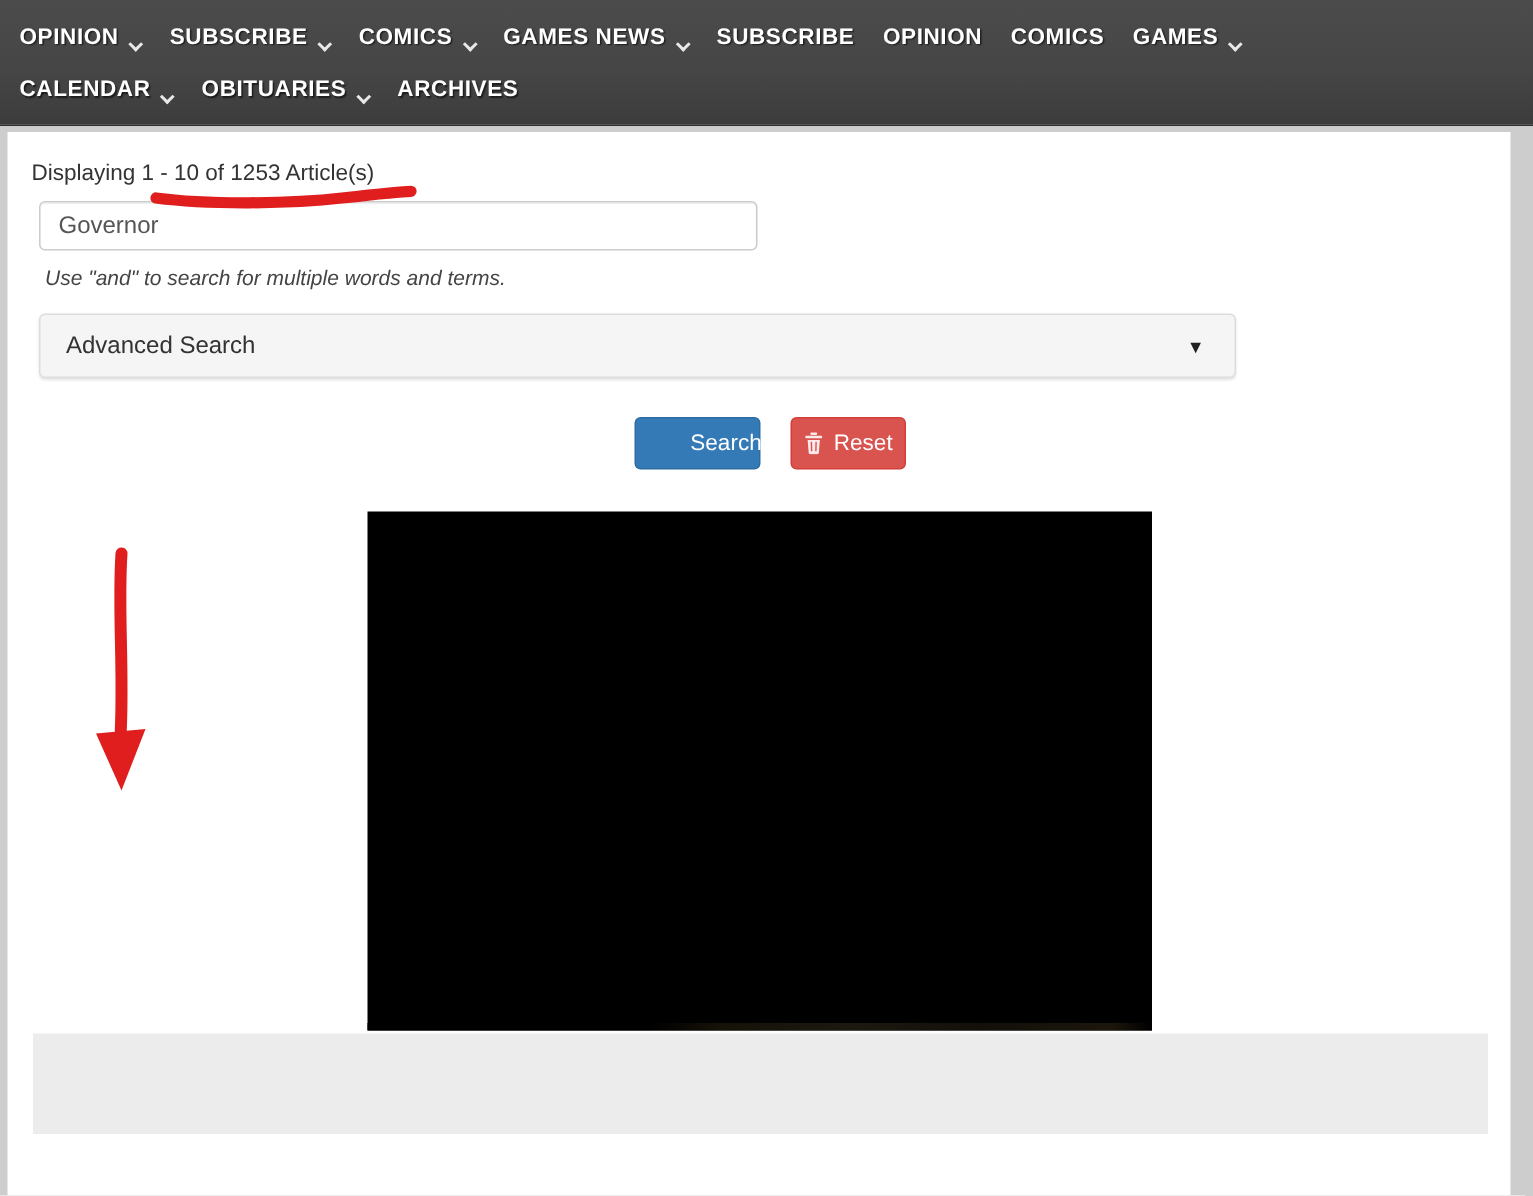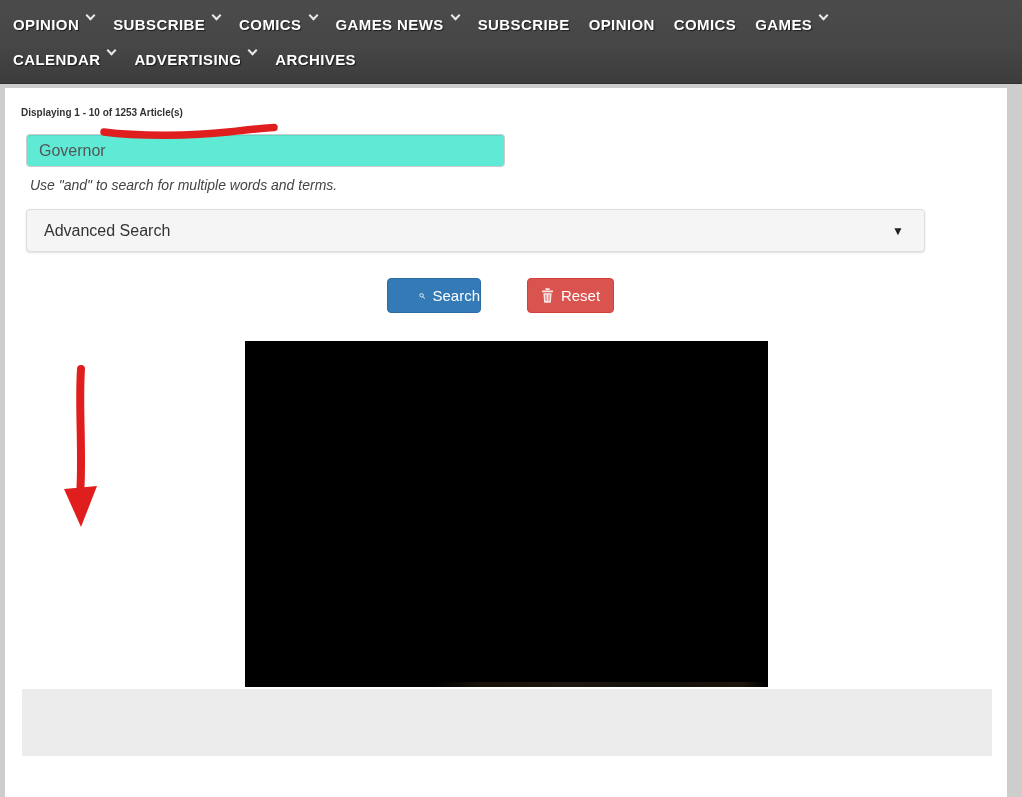--- a/index.html
+++ b/index.html
@@ -23,72 +23,72 @@
   }
   
   .navbar{
     position:absolute; left:0; top:0; width:1022px; height:84px;
     background:linear-gradient(to bottom, #4b4b4b 0%, var(--nav-bg) 55%, var(--nav-bg-dark) 100%);
     border-bottom:1px solid #2e2e2e;
     padding:7px 0 0 13px;
   }
   .nav-row{display:flex; align-items:center; height:35px;}
   .nav-item{
-    display:flex; align-items:flex-start; gap:8px;
+    display:flex; align-items:flex-end; gap:8px;
     margin-right:19px; cursor:pointer; text-decoration:none;
   }
   .nav-label{
     color:var(--nav-text); font-size:15px; font-weight:700;
     letter-spacing:.4px; text-shadow:1px 1px 1px rgba(0,0,0,.6);
     white-space:nowrap;
   }
   .chev{
     width:7px; height:7px; margin-top:-4px;
     border-right:2px solid #e8e8e8; border-bottom:2px solid #e8e8e8;
     transform:rotate(45deg); flex:0 0 auto;
   }
   
   .results-summary{
     position:absolute; left:21px; top:107px;
-    font-size:10px; font-weight:700; color:var(--text-dark);
+    font-size:15px; font-weight:400; color:var(--text-dark);
   }
   .query-input{
     position:absolute; left:26px; top:134px; width:479px; height:33px;
     border:1px solid #cccccc; border-radius:4px;
     padding:0 12px; font-size:16px; color:var(--input-text);
     font-family:"Liberation Sans", sans-serif;
     box-shadow:inset 0 1px 1px rgba(0,0,0,.075);
-    outline:none; background:#5eead4;
+    outline:none; background:#ffffff;
   }
   .helper-text{
     position:absolute; left:30px; top:177px;
     font-size:14px; font-style:italic; color:#444444;
   }
   .advanced-panel{
-    position:absolute; left:26px; top:209px; width:899px; height:43px;
+    position:absolute; left:26px; top:209px; width:798px; height:43px;
     background:var(--panel-bg); border:1px solid #dddddd; border-radius:4px;
     box-shadow:0 1px 2px rgba(0,0,0,.12);
     display:flex; align-items:center; justify-content:space-between;
     padding:0 20px 0 17px; cursor:pointer;
   }
   .advanced-label{font-size:16px; color:var(--text-dark);}
   .caret-down{font-size:12px; color:#222222; line-height:1;}
   
   .btn{
     position:absolute; top:278px; height:35px;
     display:inline-flex; align-items:center; justify-content:center; gap:7px;
     border-radius:4px; color:#ffffff; font-size:15px;
     font-family:"Liberation Sans", sans-serif; cursor:pointer;
   }
   .btn-search{
-    left:387px; width:94px;
+    left:423px; width:84px;
     background:var(--search-button-bg); border:1px solid var(--search-button-border);padding-left:31px;
   }
   .btn-reset{
-    left:527px; width:87px;
+    left:527px; width:77px;
     background:var(--reset-button-bg); border:1px solid var(--reset-button-border);
   }
   .btn svg{display:block;}
   
   .redacted-image{
     position:absolute; left:245px; top:341px; width:523px; height:346px;
     background:#000000;
   }
   .redacted-image::after{ 
     content:""; position:absolute; left:0; bottom:0; width:100%; height:5px;
@@ -139,21 +139,21 @@
       <span class="nav-label">GAMES</span>
       <span class="chev"></span>
     </a>
   </div>
   <div class="nav-row">
     <a class="nav-item">
       <span class="nav-label">CALENDAR</span>
       <span class="chev"></span>
     </a>
     <a class="nav-item">
-      <span class="nav-label">ADVERTISING</span>
+      <span class="nav-label">OBITUARIES</span>
       <span class="chev"></span>
     </a>
     <a class="nav-item">
       <span class="nav-label">ARCHIVES</span>
     </a>
   </div>
 </div>
 
 <div class="results-summary">Displaying 1 - 10 of 1253 Article(s)</div>
 

